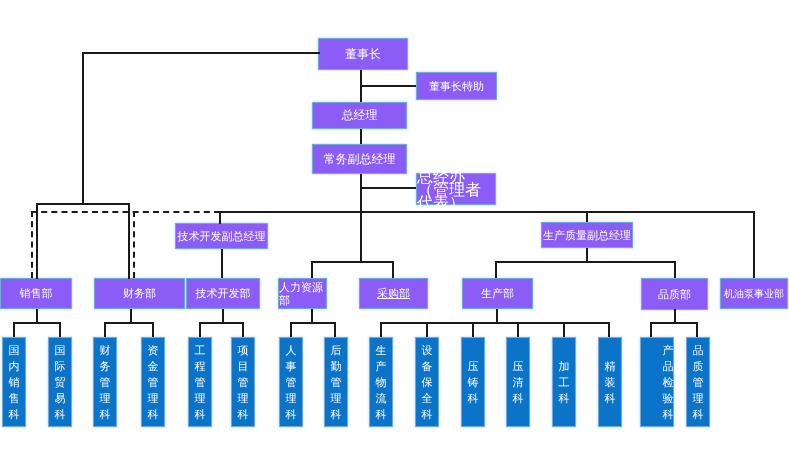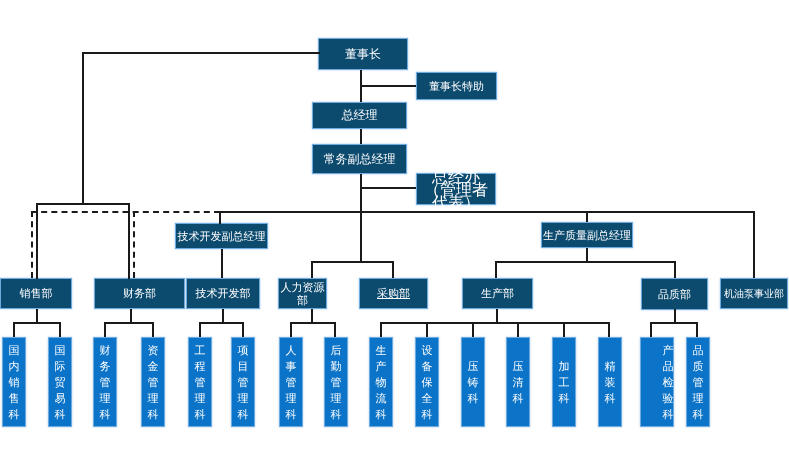--- a/index.html
+++ b/index.html
@@ -6,26 +6,26 @@
   .canvas{
     position:relative;
     width:789px;height:476px;
     background:#ffffff;
     font-family:"Liberation Sans","DejaVu Sans",sans-serif;
     overflow:hidden;
     margin:0 auto;
   }
   .node{
     position:absolute;
-    background:#0c4a6e;
+    background:#8b5cf6;
     border:1px solid #6fabde;
     color:#ffffff;
     display:flex;align-items:center;justify-content:center;
     box-sizing:border-box;
-    text-align:center;
+    text-align:left;
     font-size:11px;
     line-height:13px;
     box-shadow:0 0 2px rgba(12,116,200,0.35);
   }
   .node.big{font-size:12px;}
   .node.small{font-size:10px;}
   .node.twoline{font-size:16px;line-height:13px;white-space:pre-line;}
   .vnode{
     position:absolute;
     background:#0c74c8;

